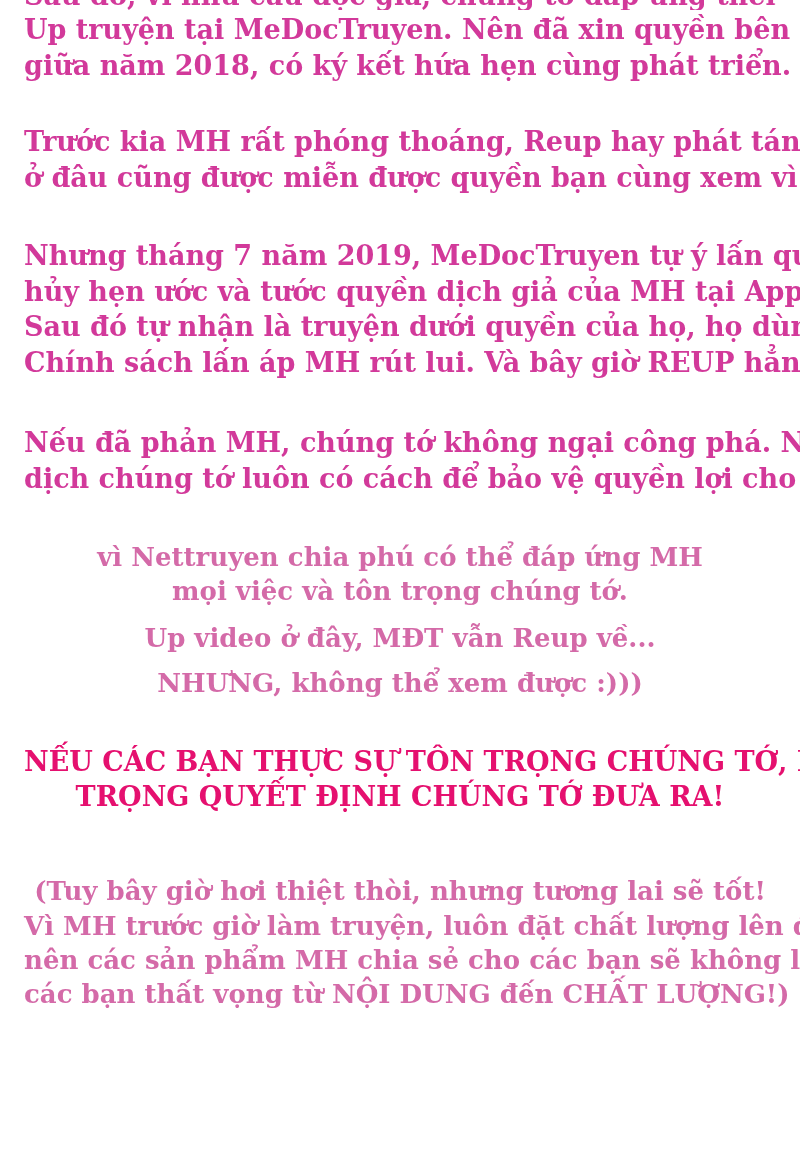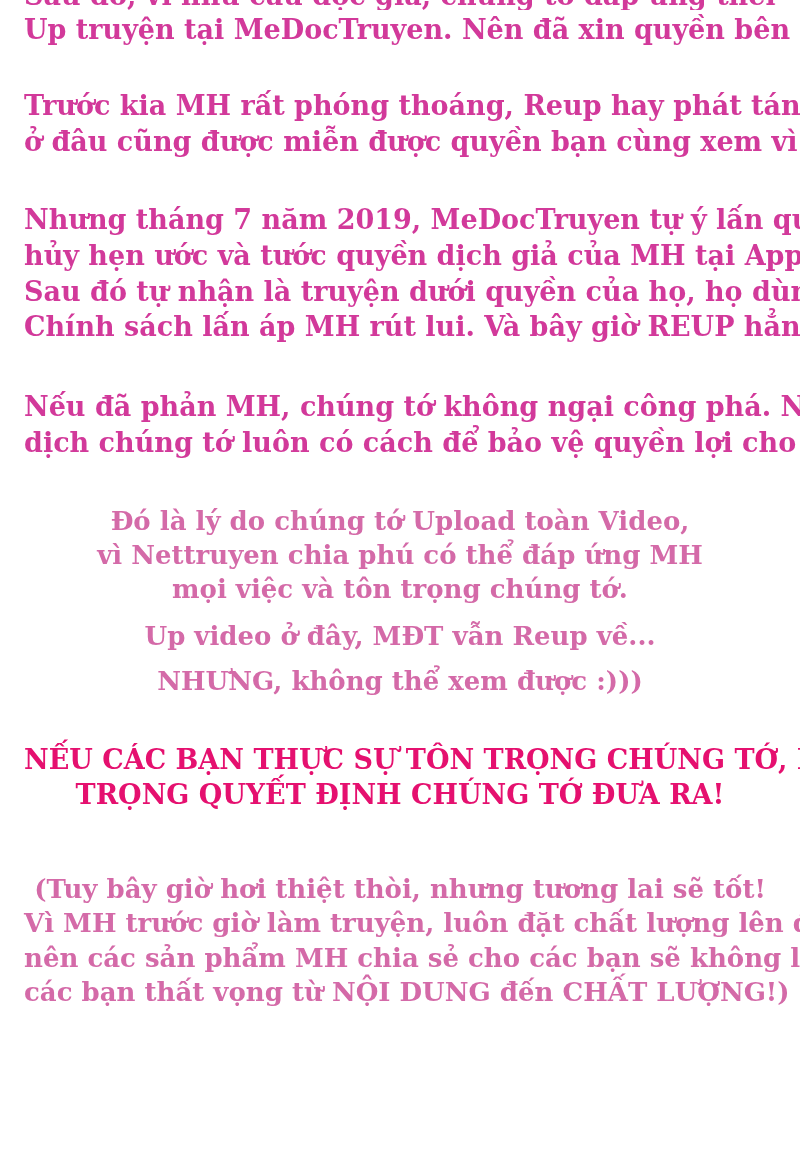--- a/index.html
+++ b/index.html
@@ -95,41 +95,41 @@
 <body>
 
 <div class="page">
 
   <div class="block clipped">
     <span class="line b-intro" style="margin:0">Sau đó, vì nhu cầu độc giả, chúng tớ đáp ứng thêm</span>
   </div>
 
   <div class="block b-intro">
     <span class="line">Up truyện tại MeDocTruyen. Nên đã xin quyền bên đó vào</span>
+    <span class="line">giữa năm 2018, có ký kết hứa hẹn cùng phát triển.</span>
   </div>
 
   <div class="block b-truockia">
     <span class="line">Trước kia MH rất phóng thoáng, Reup hay phát tán</span>
     <span class="line">ở đâu cũng được miễn được quyền bạn cùng xem vì</span>
   </div>
 
   <div class="block b-nhung">
     <span class="line">Nhưng tháng 7 năm 2019, MeDocTruyen tự ý lấn quyền,</span>
     <span class="line">hủy hẹn ước và tước quyền dịch giả của MH tại App.</span>
     <span class="line">Sau đó tự nhận là truyện dưới quyền của họ, họ dùng</span>
     <span class="line">Chính sách lấn áp MH rút lui. Và bây giờ REUP hẳn hoi!</span>
   </div>
 
   <div class="block b-neu">
     <span class="line">Nếu đã phản MH, chúng tớ không ngại công phá. Nhóm</span>
     <span class="line">dịch chúng tớ luôn có cách để bảo vệ quyền lợi cho mình!</span>
   </div>
 
   <div class="block b-dola">
-    <span class="line">Đó là lý do chúng tớ Upload toàn Video,</span>
     <span class="line">vì Nettruyen chia phú có thể đáp ứng MH</span>
     <span class="line">mọi việc và tôn trọng chúng tớ.</span>
     <span class="line tight">Up video ở đây, MĐT vẫn Reup về...</span>
     <span class="line tight">NHƯNG, không thể xem được :)))</span>
   </div>
 
   <div class="block b-shout">
     <span class="line">NẾU CÁC BẠN THỰC SỰ TÔN TRỌNG CHÚNG TỚ, HÃY TÔN</span>
     <span class="line">TRỌNG QUYẾT ĐỊNH CHÚNG TỚ ĐƯA RA!</span>
   </div>

